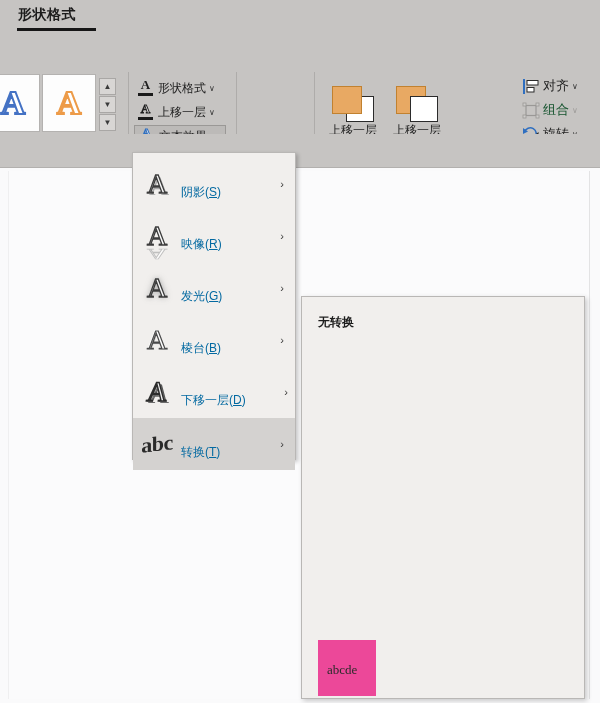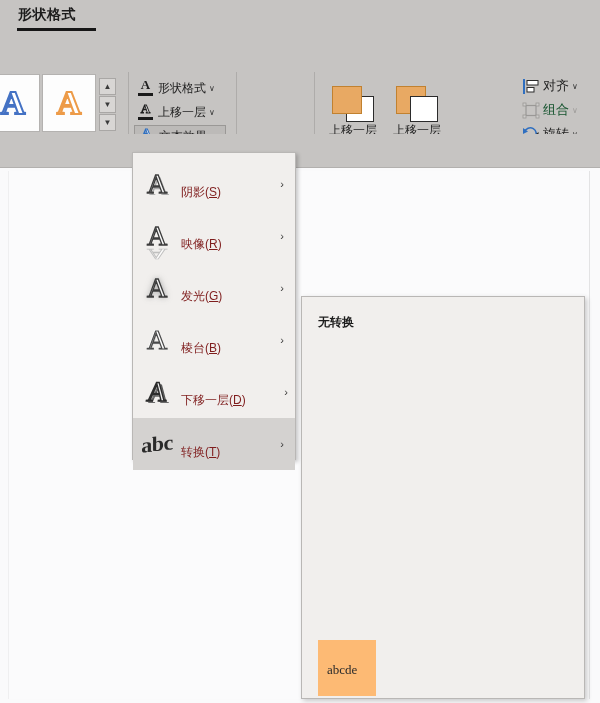--- a/index.html
+++ b/index.html
@@ -106,40 +106,40 @@
   #canvas-page{position:absolute;left:8px;top:3px;width:580px;height:528px;background:#fbfbfc;border-left:1px solid #efeff0;border-right:1px solid #e3e3e4;}
 
   
   #menu-texteffects{position:absolute;left:132px;top:152px;width:164px;height:308px;
     background:#f1efed;border:1px solid #b9b7b5;box-shadow:2px 2px 4px rgba(0,0,0,.22);box-sizing:border-box;}
   .menu-item{position:absolute;left:0;width:162px;height:52px;display:flex;align-items:center;box-sizing:border-box;}
   .menu-item.selected{background:#d4d2d0;}
   .mi-ico{width:48px;height:40px;position:relative;flex:0 0 auto;
     display:flex;align-items:center;justify-content:center;
     font-family:"Liberation Serif","DejaVu Serif",serif;font-size:28px;}
-  .mi-label{font-size:12px;color:#7f1d1d;white-space:nowrap;margin-top:16px;}
+  .mi-label{font-size:12px;color:#0369a1;white-space:nowrap;margin-top:16px;}
   .mi-label u{text-decoration:underline;}
   .mi-arrow{position:absolute;right:11px;top:50%;transform:translateY(-50%);font-size:11px;color:#3a3a3a;}
 
   .A-shadow{color:#f7f7f7;-webkit-text-stroke:1.3px #3c3c3c;text-shadow:2px 2px 0 #a8a8a8;}
   .A-reflect{color:#fbfbfb;-webkit-text-stroke:1.3px #3c3c3c;}
   .A-reflect:after{content:"A";position:absolute;left:50%;transform:translateX(-50%) scaleY(-.55);
     top:22px;color:#fff;-webkit-text-stroke:1.1px #b8b8b8;opacity:.85;}
   .A-glow{color:#f7f7f7;-webkit-text-stroke:1.3px #3c3c3c;text-shadow:0 0 5px #9a9a9a,0 0 8px #bdbdbd;}
   .A-bevel{color:#fdfdfd;-webkit-text-stroke:1.2px #4a4a4a;text-shadow:1px 1px 0 #d8d8d8,-1px -1px 0 #ffffff;}
   .A-3d{color:#f2f2f2;-webkit-text-stroke:1.4px #2c2c2c;text-shadow:1px 1px 0 #8a8a8a,2px 2px 0 #6d6d6d,3px 2px 0 #555;
     transform:skewX(-6deg);}
   .abc-transform{font-family:"Liberation Serif","DejaVu Serif",serif;font-size:21px;font-weight:bold;color:#2a2a2a;
     transform:skewY(-6deg) scaleX(1.05);letter-spacing:-.5px;}
 
   
   #submenu-transform{position:absolute;left:301px;top:296px;width:284px;height:403px;
     background:#f1efed;border:1px solid #b9b7b5;box-shadow:2px 2px 5px rgba(0,0,0,.20);box-sizing:border-box;}
   .sm-section-title{position:absolute;left:16px;font-size:12px;font-weight:bold;color:#1c1c1c;}
-  .sm-cell{position:absolute;background:#fdba74;overflow:hidden;}
+  .sm-cell{position:absolute;background:#ec4899;overflow:hidden;}
 
   
   #cell-none{left:16px;top:343px;width:58px;height:56px;}
   #cell-none .t{position:absolute;left:9px;top:22px;font-family:"Liberation Serif","DejaVu Serif",serif;font-size:13px;color:#2b2b2b;}
 </style>
 </head>
 <body>
 
 <div id="ribbon">
 

